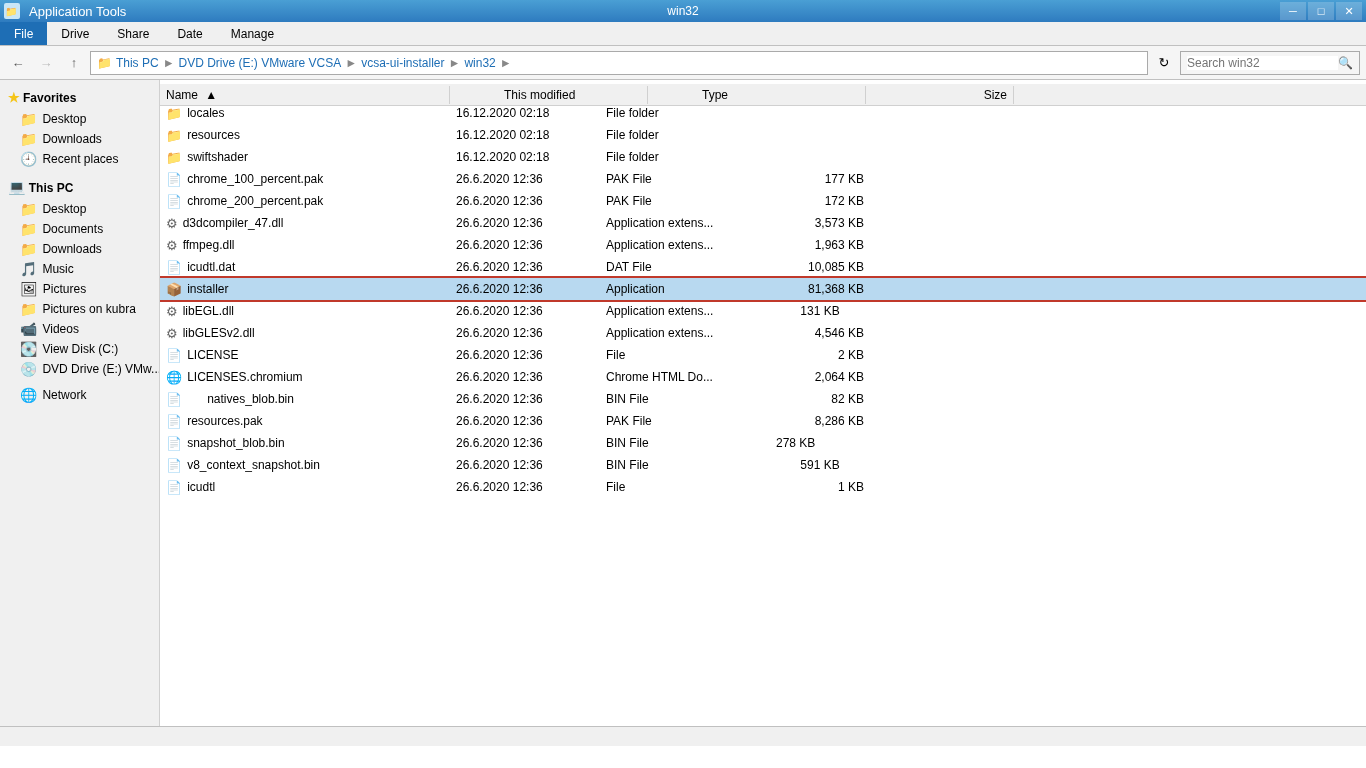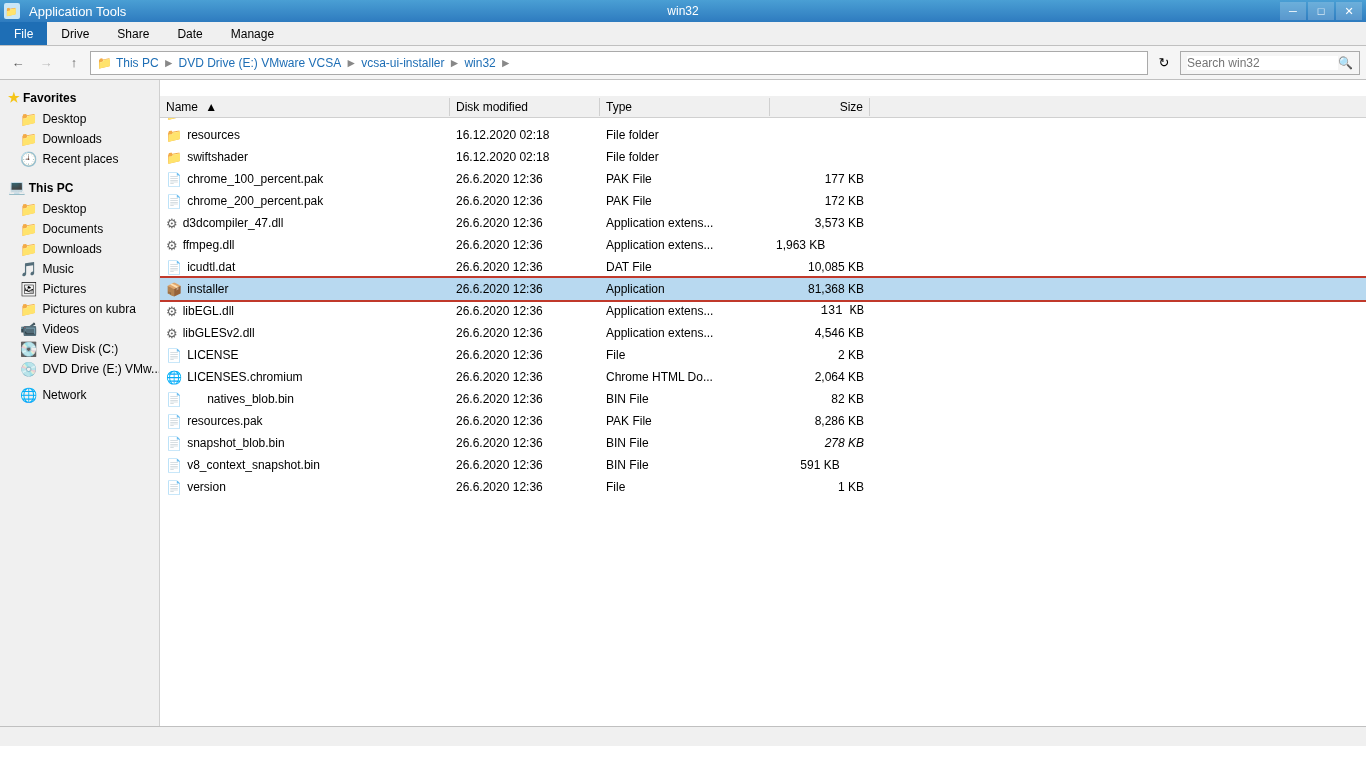--- a/index.html
+++ b/index.html
@@ -142,21 +142,22 @@
     .file-list-header {
       display: flex;
       align-items: center;
       background: #f0f0f0;
       border-bottom: 1px solid #d0d0d0;
       height: 22px;
       padding: 0;
       font-size: 12px;
       font-weight: normal;
       position: sticky;
-      top: 16px;
+      top: 4px;
+      gap: 48px;
     }
     .col-header {
       padding: 2px 6px;
       border-right: 1px solid #d0d0d0;
       cursor: pointer;
       user-select: none;
       white-space: nowrap;
     }
     .col-name { width: 290px; }
     .col-date { width: 150px; }
@@ -309,21 +310,21 @@
     </div>
   </div>
 
   <div class="file-area">
 
     <div class="file-list-header">
       <div class="col-header col-name">
         <span>Name</span>
         <span style="margin-left:4px;">▲</span>
       </div>
-      <div class="col-header col-date">Disk modified</div>
+      <div class="col-header col-date">This modified</div>
       <div class="col-header col-type">Type</div>
       <div class="col-header col-size">Size</div>
     </div>
 
     <div id="file-list">
         <div class="file-row">
     <div class="col-name" style="width:290px;display:flex;align-items:center;gap:5px;padding:0 6px;">
       <span style="font-size:13px;color:#d4a900;">📁</span>
       <span style="font-size:12px;">locales</span>
     </div>
@@ -376,21 +377,21 @@
     <div class="col-type" style="width:170px;padding:0 6px;">Application extens...</div>
     <div class="col-size" style="width:100px;padding:0 6px;text-align:right;">3,573 KB</div>
   </div>
         <div class="file-row">
     <div class="col-name" style="width:290px;display:flex;align-items:center;gap:5px;padding:0 6px;">
       <span style="font-size:13px;color:#666;">⚙</span>
       <span style="font-size:12px;">ffmpeg.dll</span>
     </div>
     <div class="col-date" style="width:150px;padding:0 6px;">26.6.2020 12:36</div>
     <div class="col-type" style="width:170px;padding:0 6px;">Application extens...</div>
-    <div class="col-size" style="width:100px;padding:0 6px;text-align:left;">1,963 KB</div>
+    <div class="col-size" style="width:100px;padding:0 6px;text-align:right;">1,963 KB</div>
   </div>
         <div class="file-row">
     <div class="col-name" style="width:290px;display:flex;align-items:center;gap:5px;padding:0 6px;">
       <span style="font-size:13px;color:#666;">📄</span>
       <span style="font-size:12px;">icudtl.dat</span>
     </div>
     <div class="col-date" style="width:150px;padding:0 6px;">26.6.2020 12:36</div>
     <div class="col-type" style="width:170px;padding:0 6px;">DAT File</div>
     <div class="col-size" style="width:100px;padding:0 6px;text-align:right;">10,085 KB</div>
   </div>
@@ -403,21 +404,21 @@
     <div class="col-type" style="width:170px;padding:0 6px;">Application</div>
     <div class="col-size" style="width:100px;padding:0 6px;text-align:right;">81,368 KB</div>
   </div>
         <div class="file-row">
     <div class="col-name" style="width:290px;display:flex;align-items:center;gap:5px;padding:0 6px;">
       <span style="font-size:13px;color:#666;">⚙</span>
       <span style="font-size:12px;">libEGL.dll</span>
     </div>
     <div class="col-date" style="width:150px;padding:0 6px;">26.6.2020 12:36</div>
     <div class="col-type" style="width:170px;padding:0 6px;">Application extens...</div>
-    <div class="col-size" style="width:100px;padding:0 6px;text-align:right;font-family:Liberation Mono, monospace;">131 KB</div>
+    <div class="col-size" style="width:100px;padding:0 6px;text-align:center;">131 KB</div>
   </div>
         <div class="file-row">
     <div class="col-name" style="width:290px;display:flex;align-items:center;gap:5px;padding:0 6px;">
       <span style="font-size:13px;color:#666;">⚙</span>
       <span style="font-size:12px;">libGLESv2.dll</span>
     </div>
     <div class="col-date" style="width:150px;padding:0 6px;">26.6.2020 12:36</div>
     <div class="col-type" style="width:170px;padding:0 6px;">Application extens...</div>
     <div class="col-size" style="width:100px;padding:0 6px;text-align:right;">4,546 KB</div>
   </div>
@@ -457,35 +458,35 @@
     <div class="col-type" style="width:170px;padding:0 6px;">PAK File</div>
     <div class="col-size" style="width:100px;padding:0 6px;text-align:right;">8,286 KB</div>
   </div>
         <div class="file-row">
     <div class="col-name" style="width:290px;display:flex;align-items:center;gap:5px;padding:0 6px;">
       <span style="font-size:13px;color:#666;">📄</span>
       <span style="font-size:12px;">snapshot_blob.bin</span>
     </div>
     <div class="col-date" style="width:150px;padding:0 6px;">26.6.2020 12:36</div>
     <div class="col-type" style="width:170px;padding:0 6px;">BIN File</div>
-    <div class="col-size" style="width:100px;padding:0 6px;text-align:right;font-style:italic;">278 KB</div>
+    <div class="col-size" style="width:100px;padding:0 6px;text-align:left;">278 KB</div>
   </div>
         <div class="file-row">
     <div class="col-name" style="width:290px;display:flex;align-items:center;gap:5px;padding:0 6px;">
       <span style="font-size:13px;color:#666;">📄</span>
       <span style="font-size:12px;">v8_context_snapshot.bin</span>
     </div>
     <div class="col-date" style="width:150px;padding:0 6px;">26.6.2020 12:36</div>
     <div class="col-type" style="width:170px;padding:0 6px;">BIN File</div>
     <div class="col-size" style="width:100px;padding:0 6px;text-align:center;">591 KB</div>
   </div>
         <div class="file-row">
     <div class="col-name" style="width:290px;display:flex;align-items:center;gap:5px;padding:0 6px;">
       <span style="font-size:13px;color:#666;">📄</span>
-      <span style="font-size:12px;">version</span>
+      <span style="font-size:12px;">icudtl</span>
     </div>
     <div class="col-date" style="width:150px;padding:0 6px;">26.6.2020 12:36</div>
     <div class="col-type" style="width:170px;padding:0 6px;">File</div>
     <div class="col-size" style="width:100px;padding:0 6px;text-align:right;">1 KB</div>
   </div>
       </div>
   </div>
 </div>
 
 <div class="status-bar">

